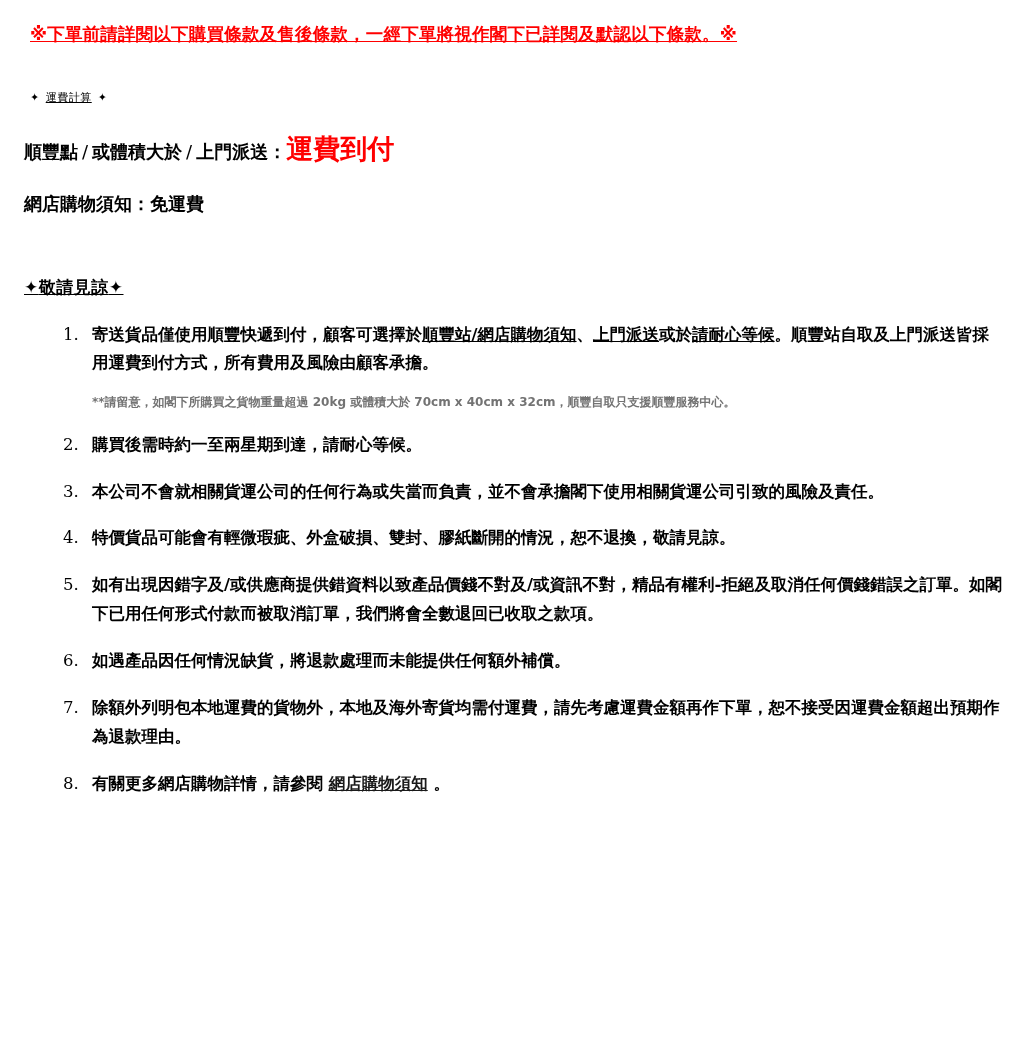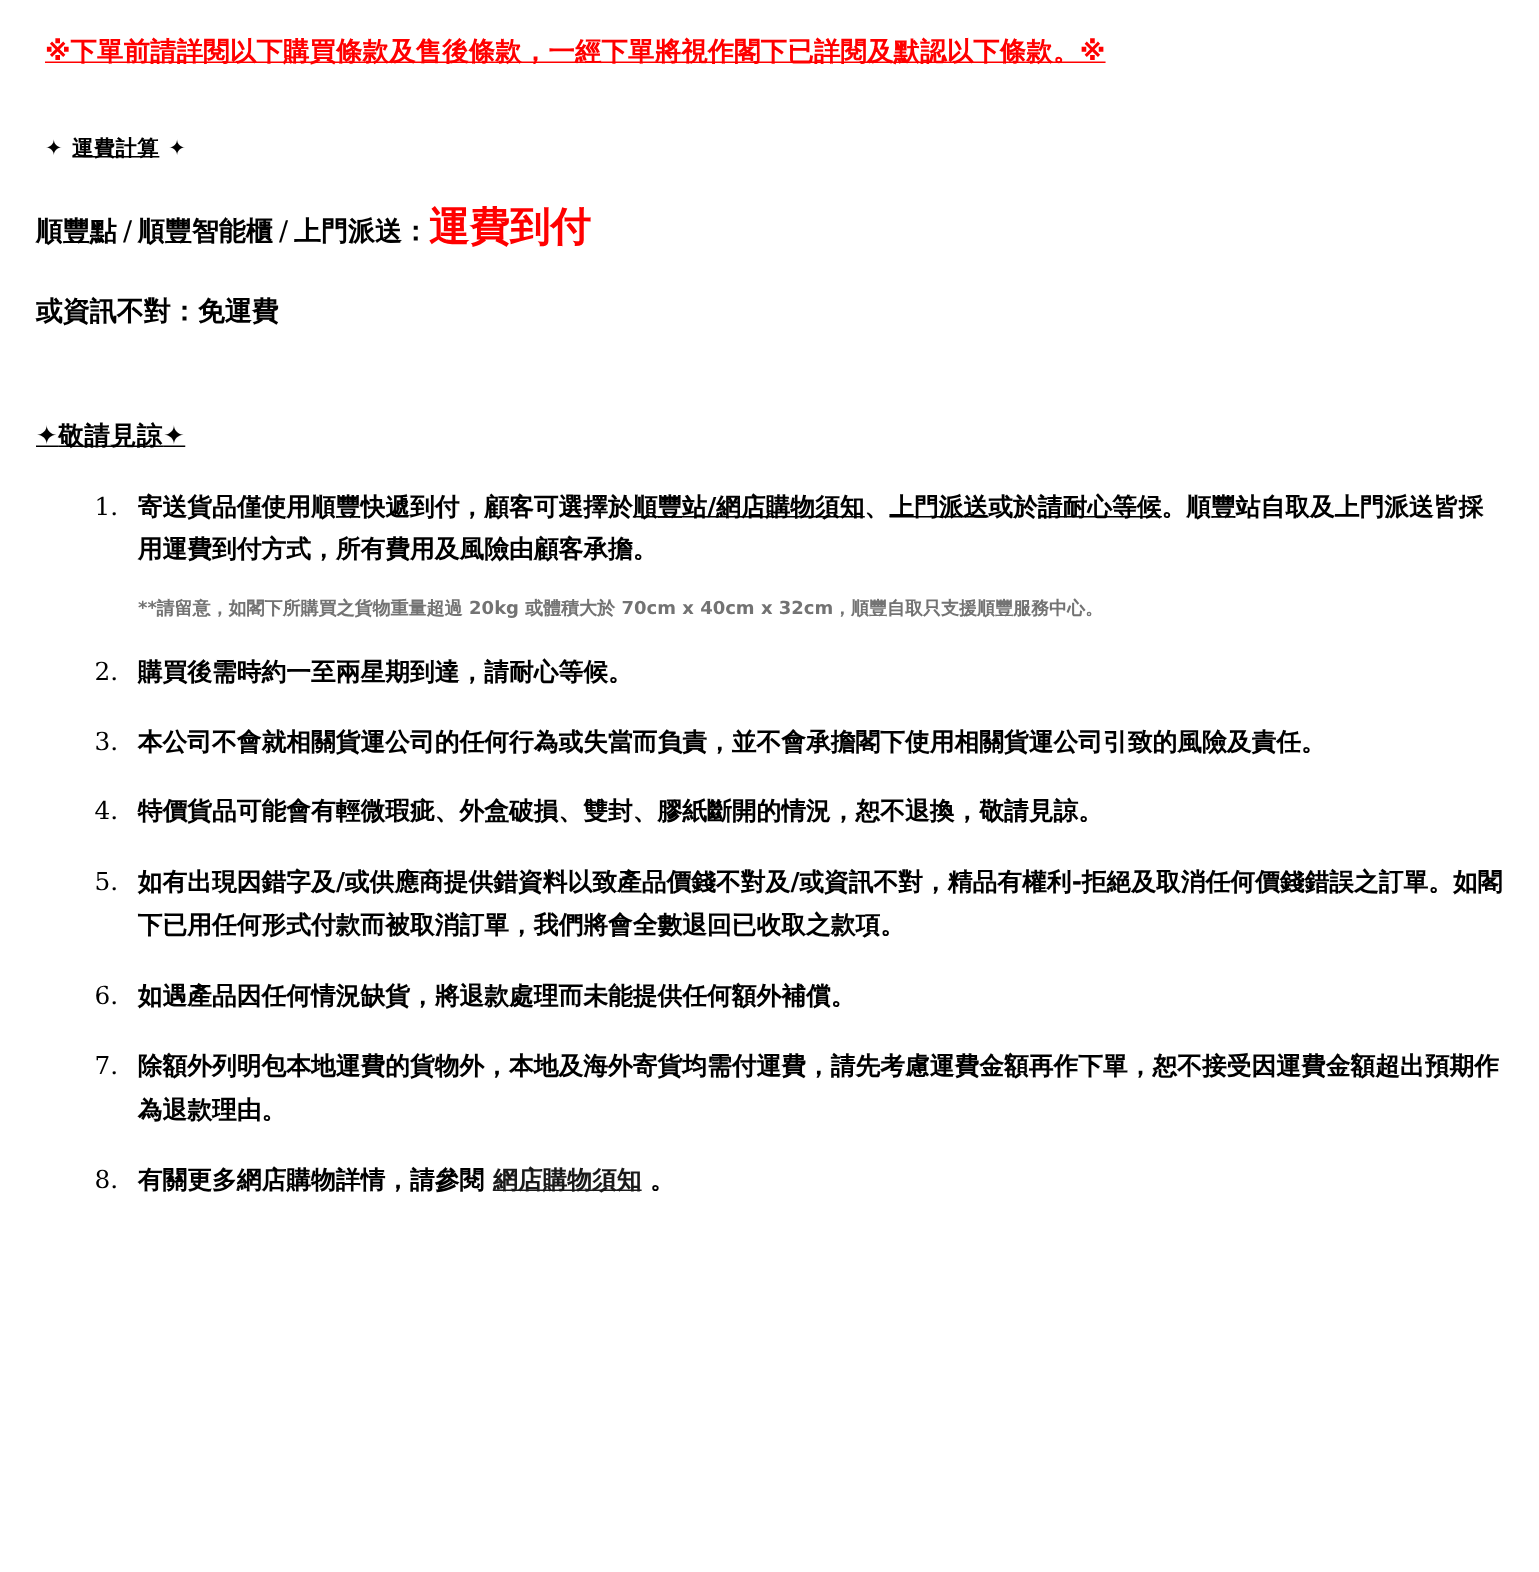--- a/index.html
+++ b/index.html
@@ -22,22 +22,22 @@
   .notice {
     color: #ff0000;
     font-weight: bold;
     font-size: 17.5px;
     text-decoration: underline;
     margin: 12px 0 0 8px;
     letter-spacing: 0.2px;
   }
 
   .section-heading {
-    font-weight: bold;
-    font-size: 14px;
+    font-weight: normal;
+    font-size: 11px;
     text-decoration: underline;
     margin: 44px 0 0 2px;
     letter-spacing: 0.5px;
   }
   .section-heading .deco {
     display: inline-block;
     margin: 0 6px;
   }
 
   .shipping-line {
@@ -108,24 +108,24 @@
 
 <div class="page">
 
   <div class="notice">※下單前請詳閱以下購買條款及售後條款，一經下單將視作閣下已詳閱及默認以下條款。※</div>
 
   <div class="section-heading">
     <span class="deco">✦</span><span>運費計算</span><span class="deco">✦</span>
   </div>
 
   <div class="shipping-line">
-    <span>順豐點</span><span class="sep">/</span><span>順豐智能櫃</span><span class="sep">/</span><span>上門派送</span><span>：</span><span class="freight-red">運費到付</span>
+    <span>順豐點</span><span class="sep">/</span><span>或體積大於</span><span class="sep">/</span><span>上門派送</span><span>：</span><span class="freight-red">運費到付</span>
   </div>
 
-  <div class="shipping-line2">或資訊不對：免運費</div>
+  <div class="shipping-line2">網店購物須知：免運費</div>
 
   <div class="terms-heading">
     <span class="deco">✦</span><span>敬請見諒</span><span class="deco">✦</span>
   </div>
 
   <ol class="terms">
     <li>
       <span>寄送貨品僅使用順豐快遞到付，顧客可選擇於</span><span class="u">順豐站/網店購物須知</span><span>、</span><span class="u">上門派送</span><span>或於</span><span class="u">請耐心等候</span><span>。順豐站自取及上門派送皆採用運費到付方式，所有費用及風險由顧客承擔。</span>
       <div class="note-red">**請留意，如閣下所購買之貨物重量超過 20kg 或體積大於 70cm x 40cm x 32cm，順豐自取只支援順豐服務中心。</div>
     </li>

